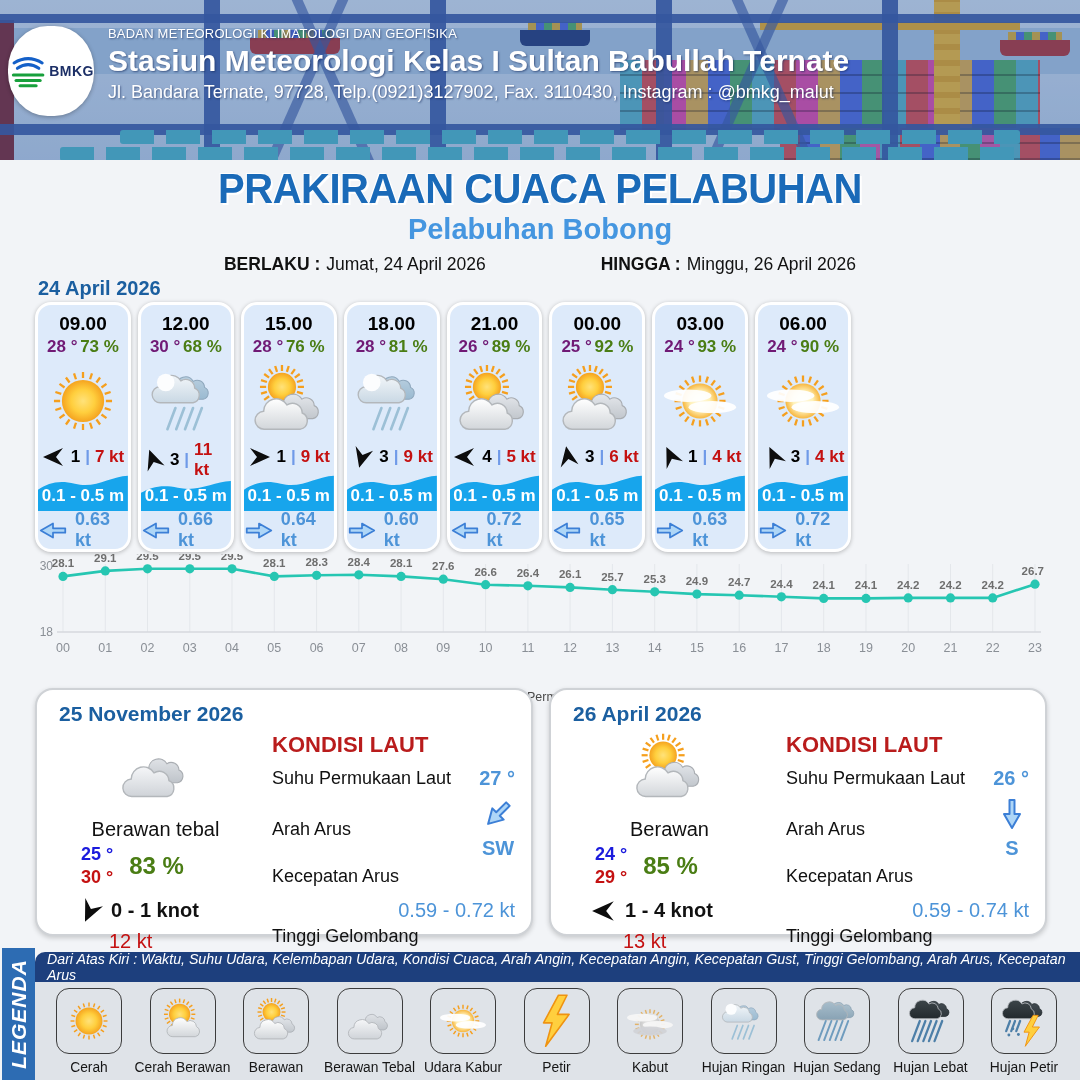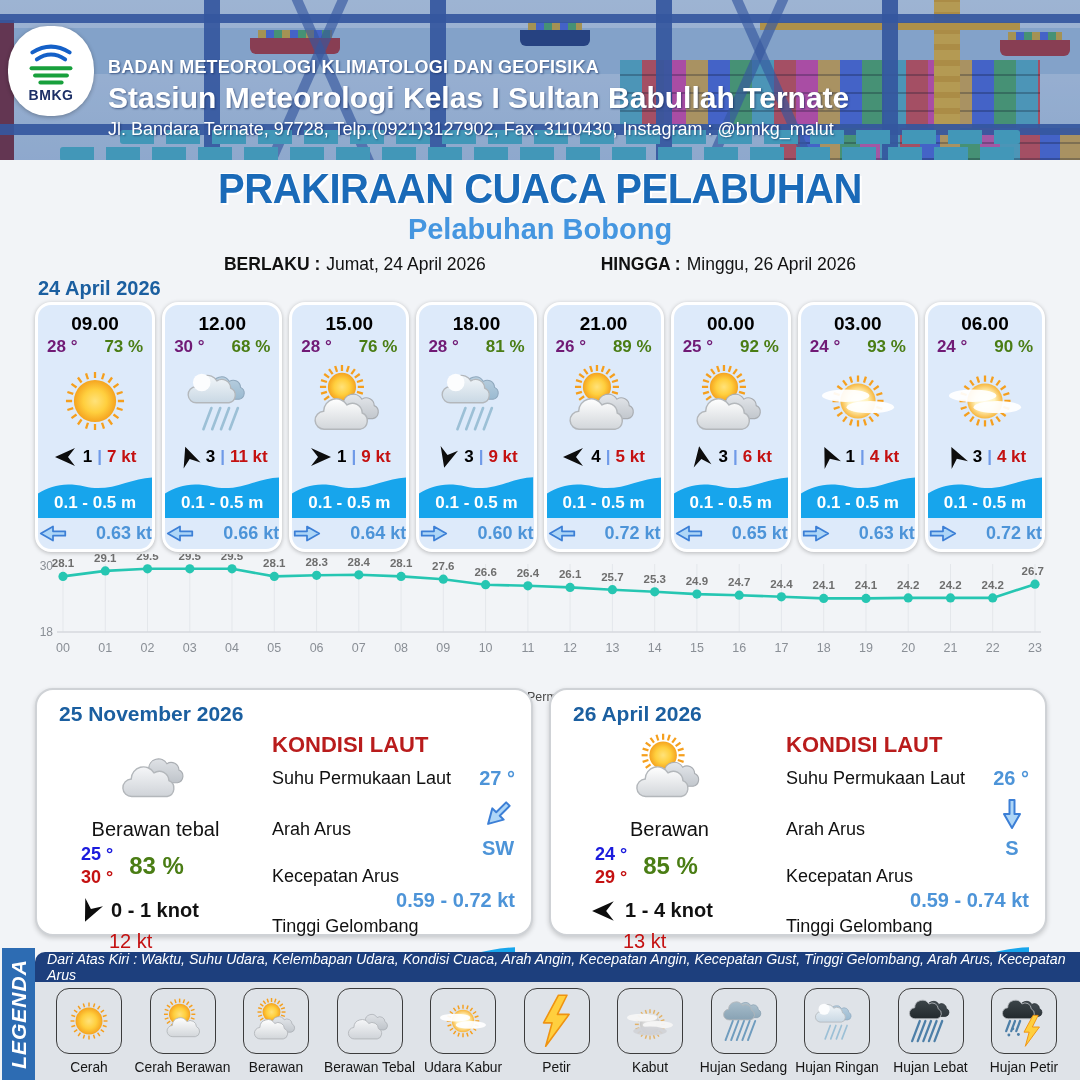--- a/index.html
+++ b/index.html
@@ -29,41 +29,41 @@
   .mullion{position:absolute;top:0;bottom:0;width:16px;background:#3a5da6;opacity:.92;}
   .hbar{position:absolute;left:0;right:0;background:#3a5da6;opacity:.92;}
   .diag{position:absolute;top:-20px;width:10px;height:210px;background:#3a5da6;opacity:.65;}
   .chairs{position:absolute;left:120px;right:60px;height:14px;border-radius:3px;
     background:repeating-linear-gradient(90deg,#4cb9ca 0 34px,rgba(0,0,0,0) 34px 46px);}
   .c1{top:130px;}.c2{top:147px;left:60px;}
   .tint{position:absolute;inset:0;background:rgba(44,74,143,.30);}
   .bldg{position:absolute;top:20px;left:0;width:14px;bottom:0;background:#7c2f38;}
 
   .logo{position:absolute;top:26px;left:8px;width:86px;height:90px;background:#fff;
-    border-radius:46% 46% 46% 46%/48%;display:flex;flex-direction:column;align-items:center;
+    border-radius:46% 46% 46% 46%/48%;display:flex;flex-direction:row;align-items:center;
     justify-content:center;gap:1px;box-shadow:0 1px 4px rgba(0,0,0,.3);}
   .logo svg{width:56px;height:46px;}
   .logo-text{font-size:14px;font-weight:bold;color:#1c2f66;letter-spacing:.5px;}
   .htext{position:absolute;top:26px;left:108px;color:#fff;text-shadow:1px 1px 2px rgba(20,40,90,.6);}
-  .h-org{font-size:18px;font-weight:bold;letter-spacing:.2px;margin-top:31px;}
+  .h-org{font-size:13px;font-weight:normal;letter-spacing:.2px;}
   .h-station{font-size:30px;font-weight:bold;margin-top:3px;}
   .h-addr{font-size:18px;margin-top:4px;}
 
   
   .titles{position:absolute;top:166px;left:0;width:1080px;text-align:center;}
   .main-title{font-size:40px;font-weight:800;letter-spacing:-.5px;color:#1a6ab8;
     text-shadow:2px 2px 0 #ffffff,-1px -1px 0 #ffffff;transform:scaleY(1.04);}
   .port-title{font-size:29px;font-weight:800;color:#4596e0;margin-top:2px;}
   .valid-row{margin-top:8px;font-size:17.5px;color:#111;}
   .valid-row b{font-weight:bold;margin-right:6px;}
   .valid-row .grp{margin:0 55px;display:inline-block;}
 
   
   .fdate{position:absolute;top:277px;left:38px;font-size:20px;font-weight:bold;color:#1b5fa0;}
-  .cards{position:absolute;top:302px;left:35px;width:1010px;height:250px;display:flex;gap:7px;}
+  .cards{position:absolute;top:302px;left:35px;width:816px;height:250px;display:flex;gap:7px;}
   .fcard{flex:1;background:#ddeafa;border:3px solid #fff;border-radius:16px;overflow:hidden;
     box-shadow:0 1px 4px rgba(0,0,0,.25);display:flex;flex-direction:column;}
   .ftime{text-align:center;font-size:19px;font-weight:bold;color:#000;margin-top:8px;}
   .frow{display:flex;justify-content:space-between;padding:2px 9px 0 9px;font-size:17px;font-weight:bold;}
   .ftemp{color:#701a75;}
   .fhum{color:#4a7d14;}
   .ficon{height:100px;display:flex;align-items:center;justify-content:center;}
   .ficon svg{width:88px;height:88px;}
   .fwind{display:flex;align-items:center;justify-content:center;gap:5px;font-size:17px;font-weight:bold;height:30px;}
   .wdart{display:flex;}.wdart svg{width:24px;height:24px;}
@@ -98,21 +98,21 @@
   .swind{display:flex;align-items:center;gap:8px;font-size:20px;font-weight:bold;color:#111;
     margin-top:8px;align-self:flex-start;margin-left:24px;}
   .swind svg{width:26px;height:26px;}
   .sgust{font-size:20px;font-weight:normal;color:#c41111;margin-top:6px;align-self:flex-start;margin-left:56px;}
   .sright{flex:1;padding-left:14px;}
   .sea-head{font-size:22px;font-weight:800;color:#b91c1c;margin-top:6px;}
   .sea-row{display:flex;justify-content:space-between;align-items:center;margin-top:9px;font-size:18px;color:#111;}
   .sea-val{font-size:20px;font-weight:bold;color:#4d94d8;}
   .dirwrap{display:flex;align-items:center;gap:8px;flex-direction:column;}
   .dirwrap svg{width:34px;height:30px;}
-  .sea-speed{ text-align:right;font-size:20px;font-weight:bold;color:#4d94d8;margin-top:2px;}
+  .sea-speed{ text-align:right;font-size:20px;font-weight:normal;color:#4d94d8;margin-top:12px;}
   .swave{position:relative;width:180px;height:54px;margin-left:auto;margin-top:4px;}
   .swave svg{position:absolute;inset:0;width:100%;height:100%;}
   .swave span{position:absolute;left:0;right:0;bottom:4px;text-align:center;color:#fff;font-size:19px;font-weight:bold;}
 
   
   .legend{position:absolute;top:948px;left:0;width:1080px;height:132px;}
   .legend-side{position:absolute;left:2px;top:0;bottom:0;width:33px;background:#2d6cb3;
     display:flex;align-items:center;justify-content:center;}
   .legend-side span{transform:rotate(-90deg);color:#fff;font-size:21px;font-weight:bold;
     font-style:italic;letter-spacing:1px;white-space:nowrap;}
@@ -1244,20 +1244,46 @@
               <ellipse cx="64" cy="57" rx="27" ry="7" fill="rgba(246,246,246,0.95)"></ellipse>
               <ellipse cx="50" cy="68" rx="30" ry="8" fill="rgba(208,210,214,0.9)"></ellipse>
             </svg>
           </div>
           <div class="llab">Kabut</div>
         </div>
         <div class="litem">
           <div class="lbox">
             <svg viewBox="0 0 100 100" xmlns="http://www.w3.org/2000/svg">
               <defs>
+                <linearGradient id="g31" x1="0" y1="0" x2="0" y2="1">
+                  <stop offset="0%" stop-color="#b9cfdf"></stop>
+                  <stop offset="100%" stop-color="#9abad1"></stop>
+                </linearGradient>
+              </defs>
+              <path transform="translate(32,48) scale(0.75)" d="M10,0 a10,10 0 0 1 -1,-20 a14,14 0 0 1 26,-7 a11,11 0 0 1 17,9 a9.5,9.5 0 0 1 -2,18 z" fill="url(#g31)" stroke="#8fa8bd" stroke-width="1.6"></path>
+              <defs>
+                <linearGradient id="g32" x1="0" y1="0" x2="0" y2="1">
+                  <stop offset="0%" stop-color="#f2f6f9"></stop>
+                  <stop offset="100%" stop-color="#c9d8e4"></stop>
+                </linearGradient>
+              </defs>
+              <path transform="translate(12,52) scale(0.92)" d="M10,0 a10,10 0 0 1 -1,-20 a14,14 0 0 1 26,-7 a11,11 0 0 1 17,9 a9.5,9.5 0 0 1 -2,18 z" fill="url(#g32)" stroke="#b3b7bb" stroke-width="1.6"></path>
+              <circle cx="27" cy="29" r="10" fill="#fcfdfe"></circle>
+              <line x1="38" y1="58" x2="28.9" y2="82" stroke="#9cc0d6" stroke-width="3" stroke-linecap="round"></line>
+              <line x1="48" y1="58" x2="38.9" y2="82" stroke="#9cc0d6" stroke-width="3" stroke-linecap="round"></line>
+              <line x1="58" y1="58" x2="48.9" y2="82" stroke="#9cc0d6" stroke-width="3" stroke-linecap="round"></line>
+              <line x1="68" y1="58" x2="58.9" y2="82" stroke="#9cc0d6" stroke-width="3" stroke-linecap="round"></line>
+            </svg>
+          </div>
+          <div class="llab">Hujan Ringan</div>
+        </div>
+        <div class="litem">
+          <div class="lbox">
+            <svg viewBox="0 0 100 100" xmlns="http://www.w3.org/2000/svg">
+              <defs>
                 <linearGradient id="g33" x1="0" y1="0" x2="0" y2="1">
                   <stop offset="0%" stop-color="#b0c4d0"></stop>
                   <stop offset="100%" stop-color="#90a9ba"></stop>
                 </linearGradient>
               </defs>
               <path transform="translate(34,44) scale(0.8)" d="M10,0 a10,10 0 0 1 -1,-20 a14,14 0 0 1 26,-7 a11,11 0 0 1 17,9 a9.5,9.5 0 0 1 -2,18 z" fill="url(#g33)" stroke="#8aa0b0" stroke-width="1.6"></path>
               <defs>
                 <linearGradient id="g34" x1="0" y1="0" x2="0" y2="1">
                   <stop offset="0%" stop-color="#a7bdcb"></stop>
                   <stop offset="100%" stop-color="#88a2b4"></stop>
@@ -1265,46 +1291,20 @@
               </defs>
               <path transform="translate(14,48) scale(0.95)" d="M10,0 a10,10 0 0 1 -1,-20 a14,14 0 0 1 26,-7 a11,11 0 0 1 17,9 a9.5,9.5 0 0 1 -2,18 z" fill="url(#g34)" stroke="#b3b7bb" stroke-width="1.6"></path>
               <line x1="30" y1="50" x2="17.1" y2="84" stroke="#6f9cbe" stroke-width="3.5" stroke-linecap="round"></line>
               <line x1="40" y1="50" x2="27.1" y2="84" stroke="#6f9cbe" stroke-width="3.5" stroke-linecap="round"></line>
               <line x1="50" y1="50" x2="37.1" y2="84" stroke="#6f9cbe" stroke-width="3.5" stroke-linecap="round"></line>
               <line x1="60" y1="50" x2="47.1" y2="84" stroke="#6f9cbe" stroke-width="3.5" stroke-linecap="round"></line>
               <line x1="70" y1="50" x2="57.1" y2="84" stroke="#6f9cbe" stroke-width="3.5" stroke-linecap="round"></line>
             </svg>
           </div>
           <div class="llab">Hujan Sedang</div>
-        </div>
-        <div class="litem">
-          <div class="lbox">
-            <svg viewBox="0 0 100 100" xmlns="http://www.w3.org/2000/svg">
-              <defs>
-                <linearGradient id="g31" x1="0" y1="0" x2="0" y2="1">
-                  <stop offset="0%" stop-color="#b9cfdf"></stop>
-                  <stop offset="100%" stop-color="#9abad1"></stop>
-                </linearGradient>
-              </defs>
-              <path transform="translate(32,48) scale(0.75)" d="M10,0 a10,10 0 0 1 -1,-20 a14,14 0 0 1 26,-7 a11,11 0 0 1 17,9 a9.5,9.5 0 0 1 -2,18 z" fill="url(#g31)" stroke="#8fa8bd" stroke-width="1.6"></path>
-              <defs>
-                <linearGradient id="g32" x1="0" y1="0" x2="0" y2="1">
-                  <stop offset="0%" stop-color="#f2f6f9"></stop>
-                  <stop offset="100%" stop-color="#c9d8e4"></stop>
-                </linearGradient>
-              </defs>
-              <path transform="translate(12,52) scale(0.92)" d="M10,0 a10,10 0 0 1 -1,-20 a14,14 0 0 1 26,-7 a11,11 0 0 1 17,9 a9.5,9.5 0 0 1 -2,18 z" fill="url(#g32)" stroke="#b3b7bb" stroke-width="1.6"></path>
-              <circle cx="27" cy="29" r="10" fill="#fcfdfe"></circle>
-              <line x1="38" y1="58" x2="28.9" y2="82" stroke="#9cc0d6" stroke-width="3" stroke-linecap="round"></line>
-              <line x1="48" y1="58" x2="38.9" y2="82" stroke="#9cc0d6" stroke-width="3" stroke-linecap="round"></line>
-              <line x1="58" y1="58" x2="48.9" y2="82" stroke="#9cc0d6" stroke-width="3" stroke-linecap="round"></line>
-              <line x1="68" y1="58" x2="58.9" y2="82" stroke="#9cc0d6" stroke-width="3" stroke-linecap="round"></line>
-            </svg>
-          </div>
-          <div class="llab">Hujan Ringan</div>
         </div>
         <div class="litem">
           <div class="lbox">
             <svg viewBox="0 0 100 100" xmlns="http://www.w3.org/2000/svg">
               <defs>
                 <linearGradient id="g35" x1="0" y1="0" x2="0" y2="1">
                   <stop offset="0%" stop-color="#454e54"></stop>
                   <stop offset="100%" stop-color="#2e363b"></stop>
                 </linearGradient>
               </defs>

